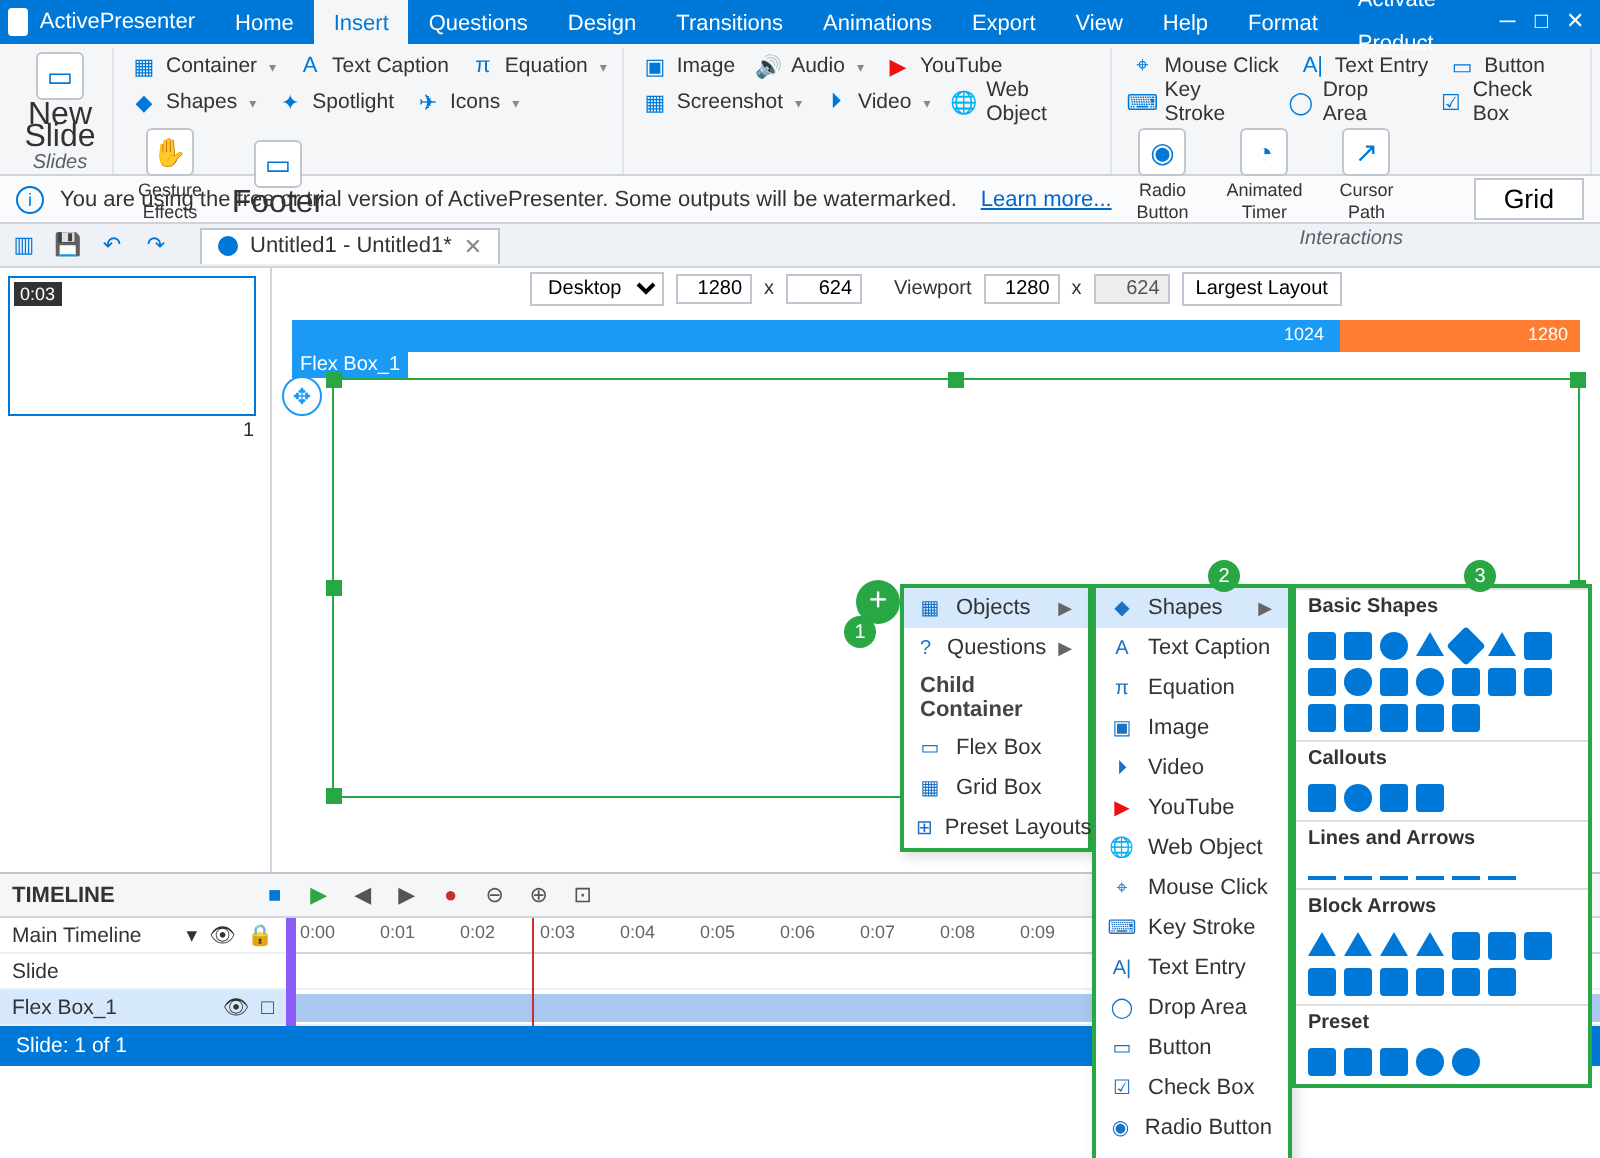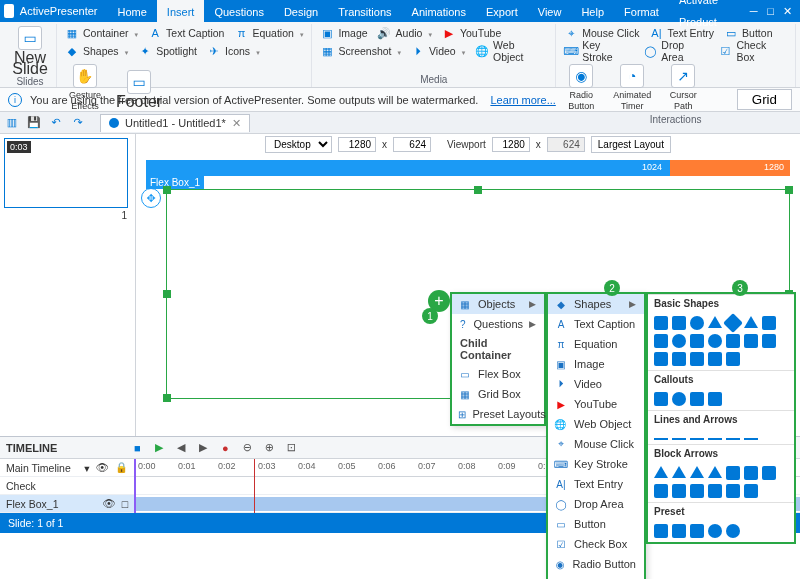--- a/index.html
+++ b/index.html
@@ -11,21 +11,21 @@
 .titlebar .tabs { display:flex; margin-left:10px; height:100%; }
 .titlebar .tab { padding:1px 10px; line-height:22px; cursor:pointer; }
 .titlebar .tab.active { background:#f4f6f8; color:#0078d7; }
 .titlebar .spacer { flex:1; }
 .titlebar .act { padding:0 10px; line-height:22px; cursor:pointer; }
 .titlebar .winbtn { width:24px; text-align:center; line-height:22px; cursor:pointer; }
 
 .ribbon { height:66px; background:#f4f6f8; border-bottom:1px solid #d0d4da; display:flex; padding:2px 4px 0; }
 .group { display:flex; flex-direction:column; border-right:1px solid #e1e4ea; padding:0 6px; }
 .group .row { display:flex; gap:6px; align-items:center; }
-.group .lbl { text-align:center; font-size:10px; color:#5a5f6a; margin-top:auto; padding-bottom:2px; }
+.group .lbl { text-align:center; font-size:10px; color:#5a5f6a; margin-top:auto; padding-bottom:2px;font-style:italic; }
 .bigbtn { display:flex; flex-direction:column; align-items:center; width:40px; padding:2px; cursor:pointer; }
 .bigbtn .ico { width:24px; height:24px; border:1px solid #c0c6d0; border-radius:3px; background:#fff; display:flex; align-items:center; justify-content:center; color:#0078d7; font-size:14px;}
 .bigbtn span { font-size:16px; text-align:center; line-height:11px; margin-top:2px;}
 .smbtn { display:flex; align-items:center; gap:4px; height:18px; padding:0 2px; cursor:pointer; font-size:10.5px;}
 .smbtn .ico { width:14px; height:14px; display:inline-flex; align-items:center; justify-content:center; color:#0078d7; font-size:11px;}
 .smbtn .caret::after{ content:"▾"; font-size:7px; color:#888; margin-left:2px;}
 
 .notice { height:24px; border-bottom:1px solid #d0d4da; display:flex; align-items:center; padding:0 8px; gap:8px; font-size:11px; background:#fafbfc;}
 .notice .info-icon { width:14px; height:14px; border-radius:50%; border:1px solid #0078d7; color:#0078d7; display:flex; align-items:center; justify-content:center; font-size:9px;}
 .notice a { color:#0066cc; text-decoration:underline; margin-left:4px; cursor:pointer;}
@@ -73,21 +73,21 @@
 .gallery .shape{ width:14px; height:14px; background:#0078d7; border-radius:2px;}
 .gallery .tri{ width:0;height:0;border-left:7px solid transparent;border-right:7px solid transparent;border-bottom:12px solid #0078d7; background:none; border-radius:0;}
 .gallery .circ{ border-radius:50%;}
 .gallery .line{ width:14px; height:2px; background:#0078d7; margin-top:6px;}
 
 .timeline { border-top:1px solid #c0c6d0;}
 .tl-toolbar{ height:22px; display:flex; align-items:center; gap:6px; padding:0 6px; border-bottom:1px solid #d0d4da; background:#f4f6f8;}
 .tl-toolbar .tbtn{ width:16px; height:16px; display:flex; align-items:center; justify-content:center; cursor:pointer; color:#555;}
 .tl-toolbar .title{ font-weight:600; font-size:11px;}
 .tl-body{ display:flex;}
-.tl-left{ width:136px; border-right:2px solid #8b5cf6;}
+.tl-left{ width:148px; border-right:5px solid #8b5cf6;}
 .tl-left .row{ height:18px; display:flex; align-items:center; padding:0 6px; border-bottom:1px solid #eceff3; font-size:10.5px; gap:6px;}
 .tl-left .row.sel{ background:#d6e8fb;}
 .tl-right{ flex:1; position:relative;}
 .tl-ruler{ height:18px; border-bottom:1px solid #d0d4da; position:relative; font-size:9px; color:#666;}
 .tl-ruler span{ position:absolute; top:2px;}
 .tl-track{ height:18px; border-bottom:1px solid #eceff3; position:relative;}
 .tl-track .bar{ position:absolute; top:2px; height:14px; background:#a7c8ef; left:0; right:0;}
 .playhead{ position:absolute; top:0; bottom:0; width:1px; background:#c83030; left:118px;}
 
 .status{ height:20px; background:#0078d7; color:#fff; display:flex; align-items:center; padding:0 8px; font-size:10.5px; gap:16px;}
@@ -197,21 +197,20 @@
       <div class="smbtn">
           <span class="ico">⏵</span>
           <span>Video</span>
           <span class="caret"></span>
         </div>
       <div class="smbtn">
           <span class="ico">🌐</span>
           <span>Web Object</span>
         </div>
     </div>
-    <div class="lbl">Media</div>
   </div>
   <div class="group">
     <div class="row">
       <div class="smbtn">
           <span class="ico">⌖</span>
           <span>Mouse Click</span>
         </div>
       <div class="smbtn">
           <span class="ico">A|</span>
           <span>Text Entry</span>
@@ -485,21 +484,21 @@
   </div>
   <div class="tl-body">
     <div class="tl-left">
       <div class="row">
           <span>Main Timeline</span>
           <span style="margin-left:auto">▾</span>
           <span>👁</span>
           <span>🔒</span>
         </div>
       <div class="row">
-          <span>Check</span>
+          <span>Slide</span>
         </div>
       <div class="row sel">
           <span>Flex Box_1</span>
           <span style="margin-left:auto">👁</span>
           <span>□</span>
         </div>
     </div>
     <div class="tl-right">
       <div class="tl-ruler">
         <span style="left:2px">0:00</span>

